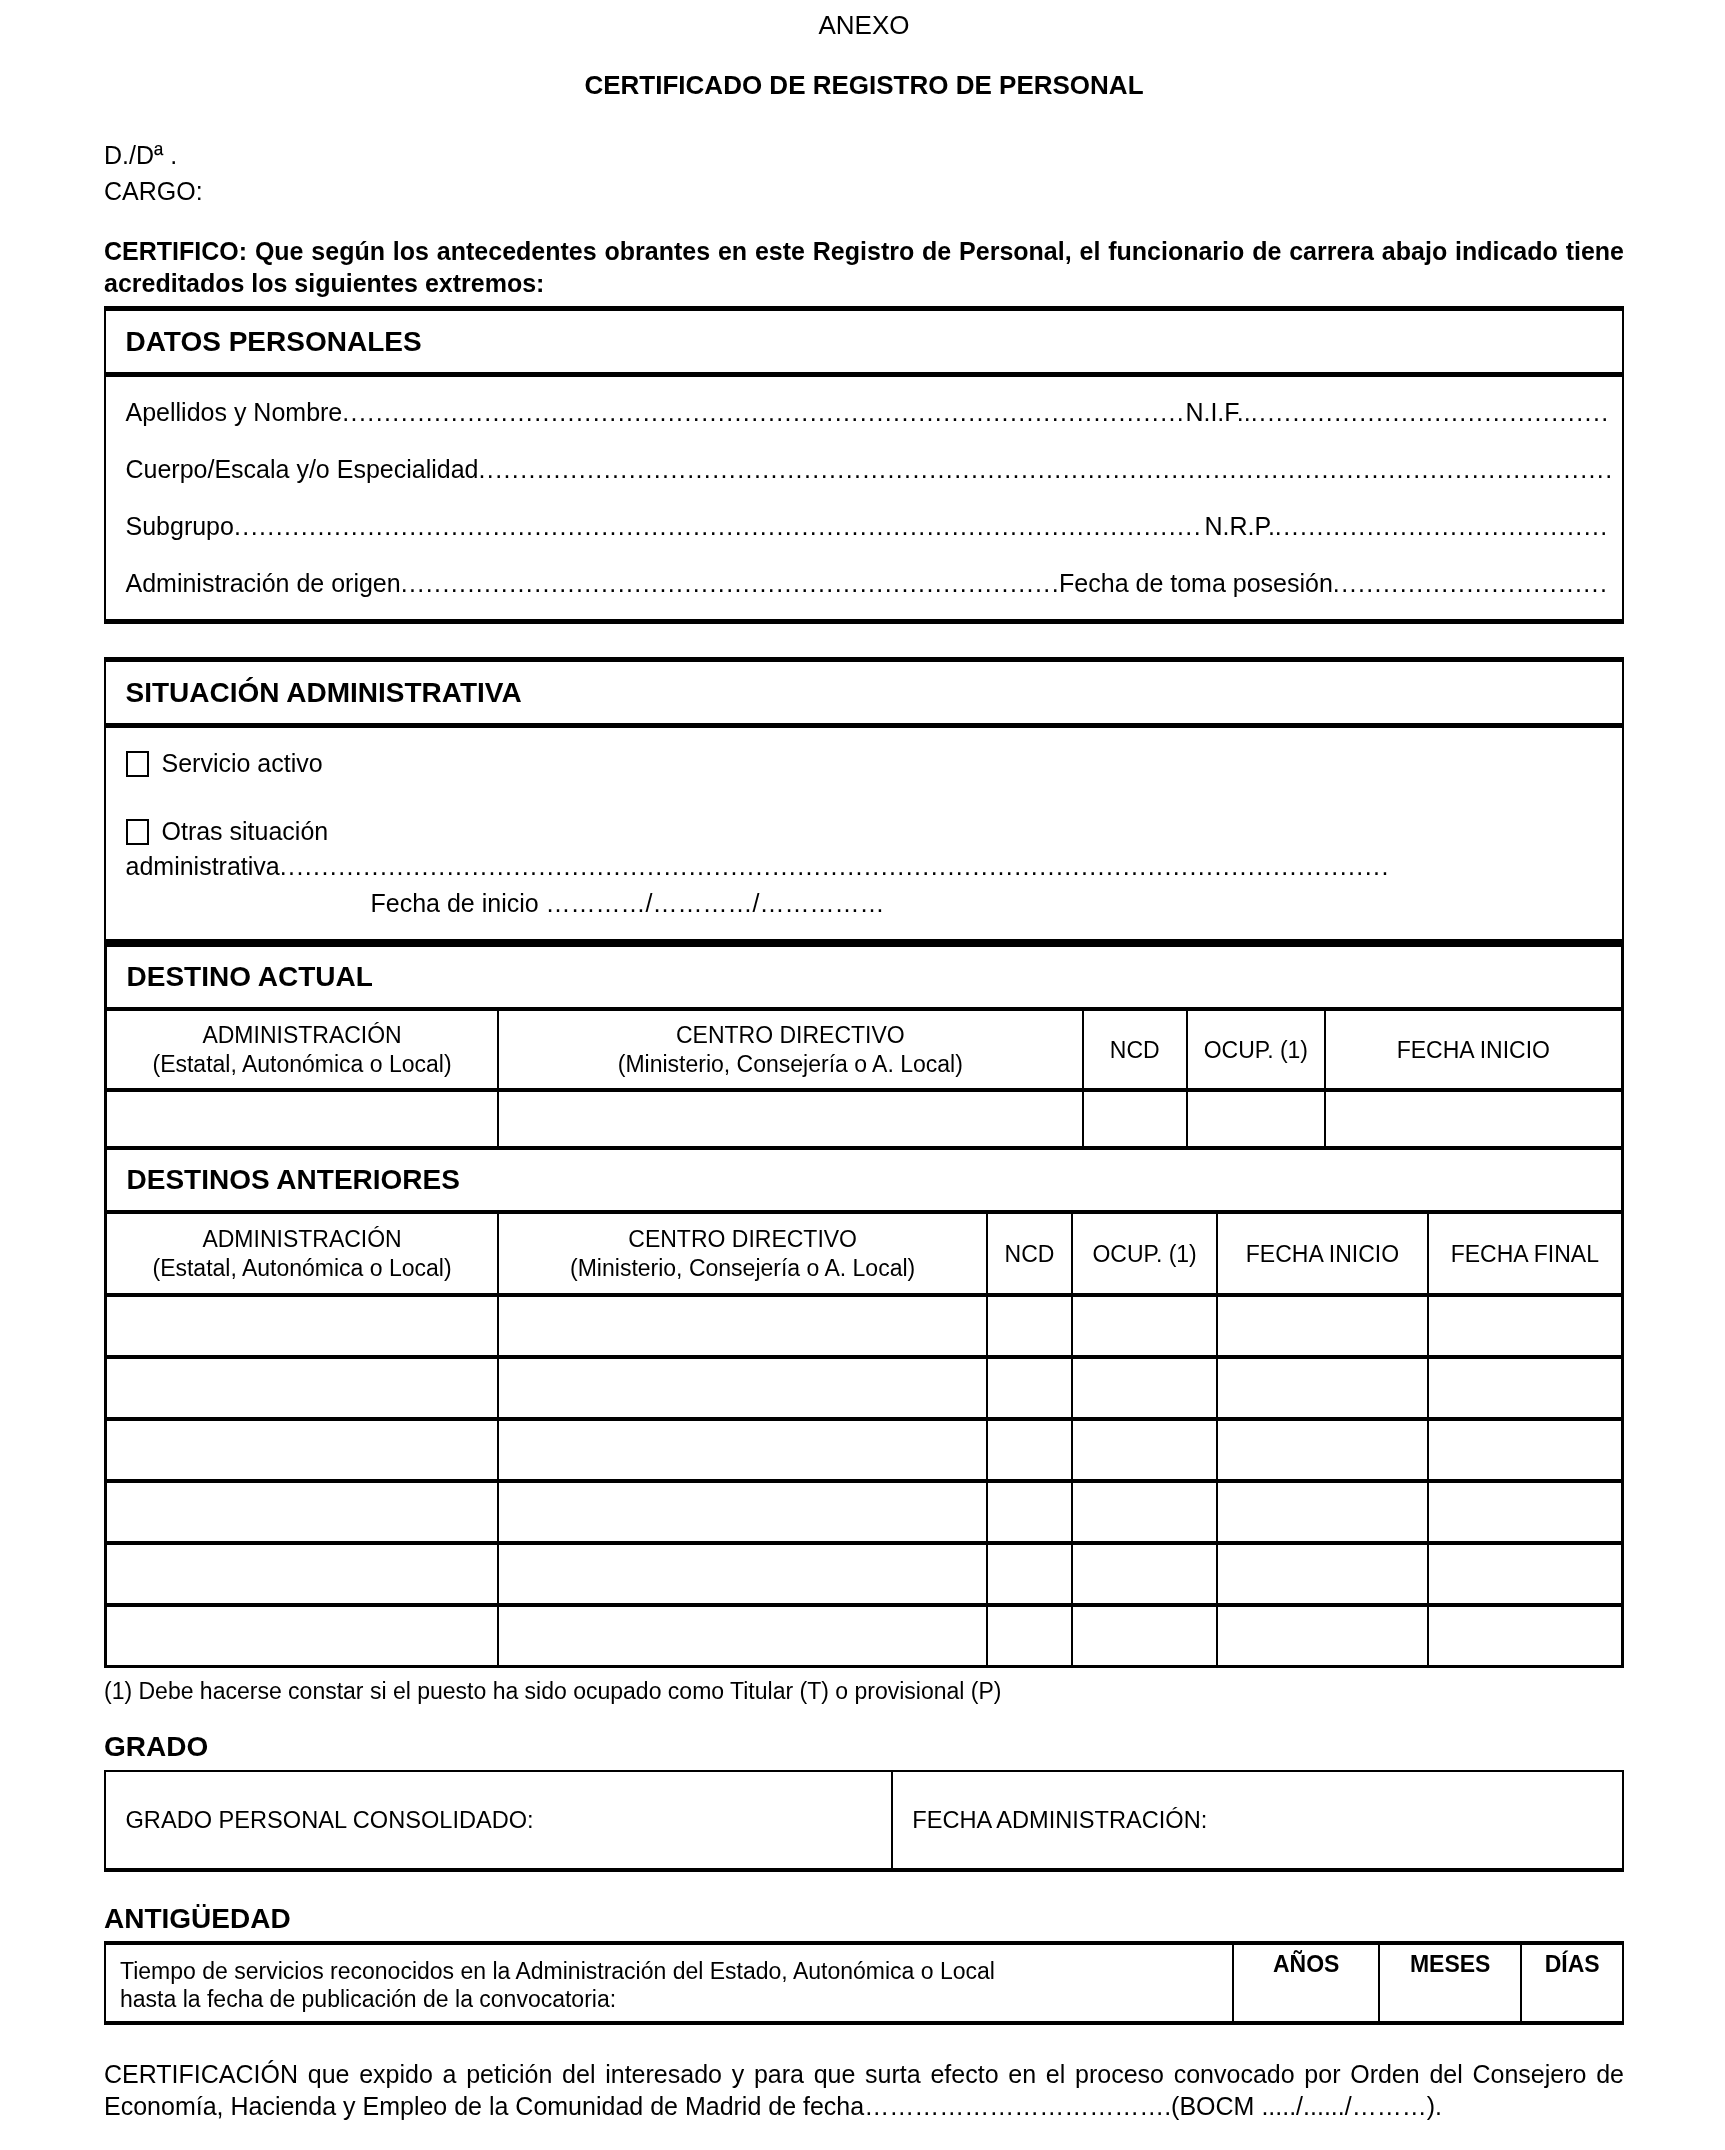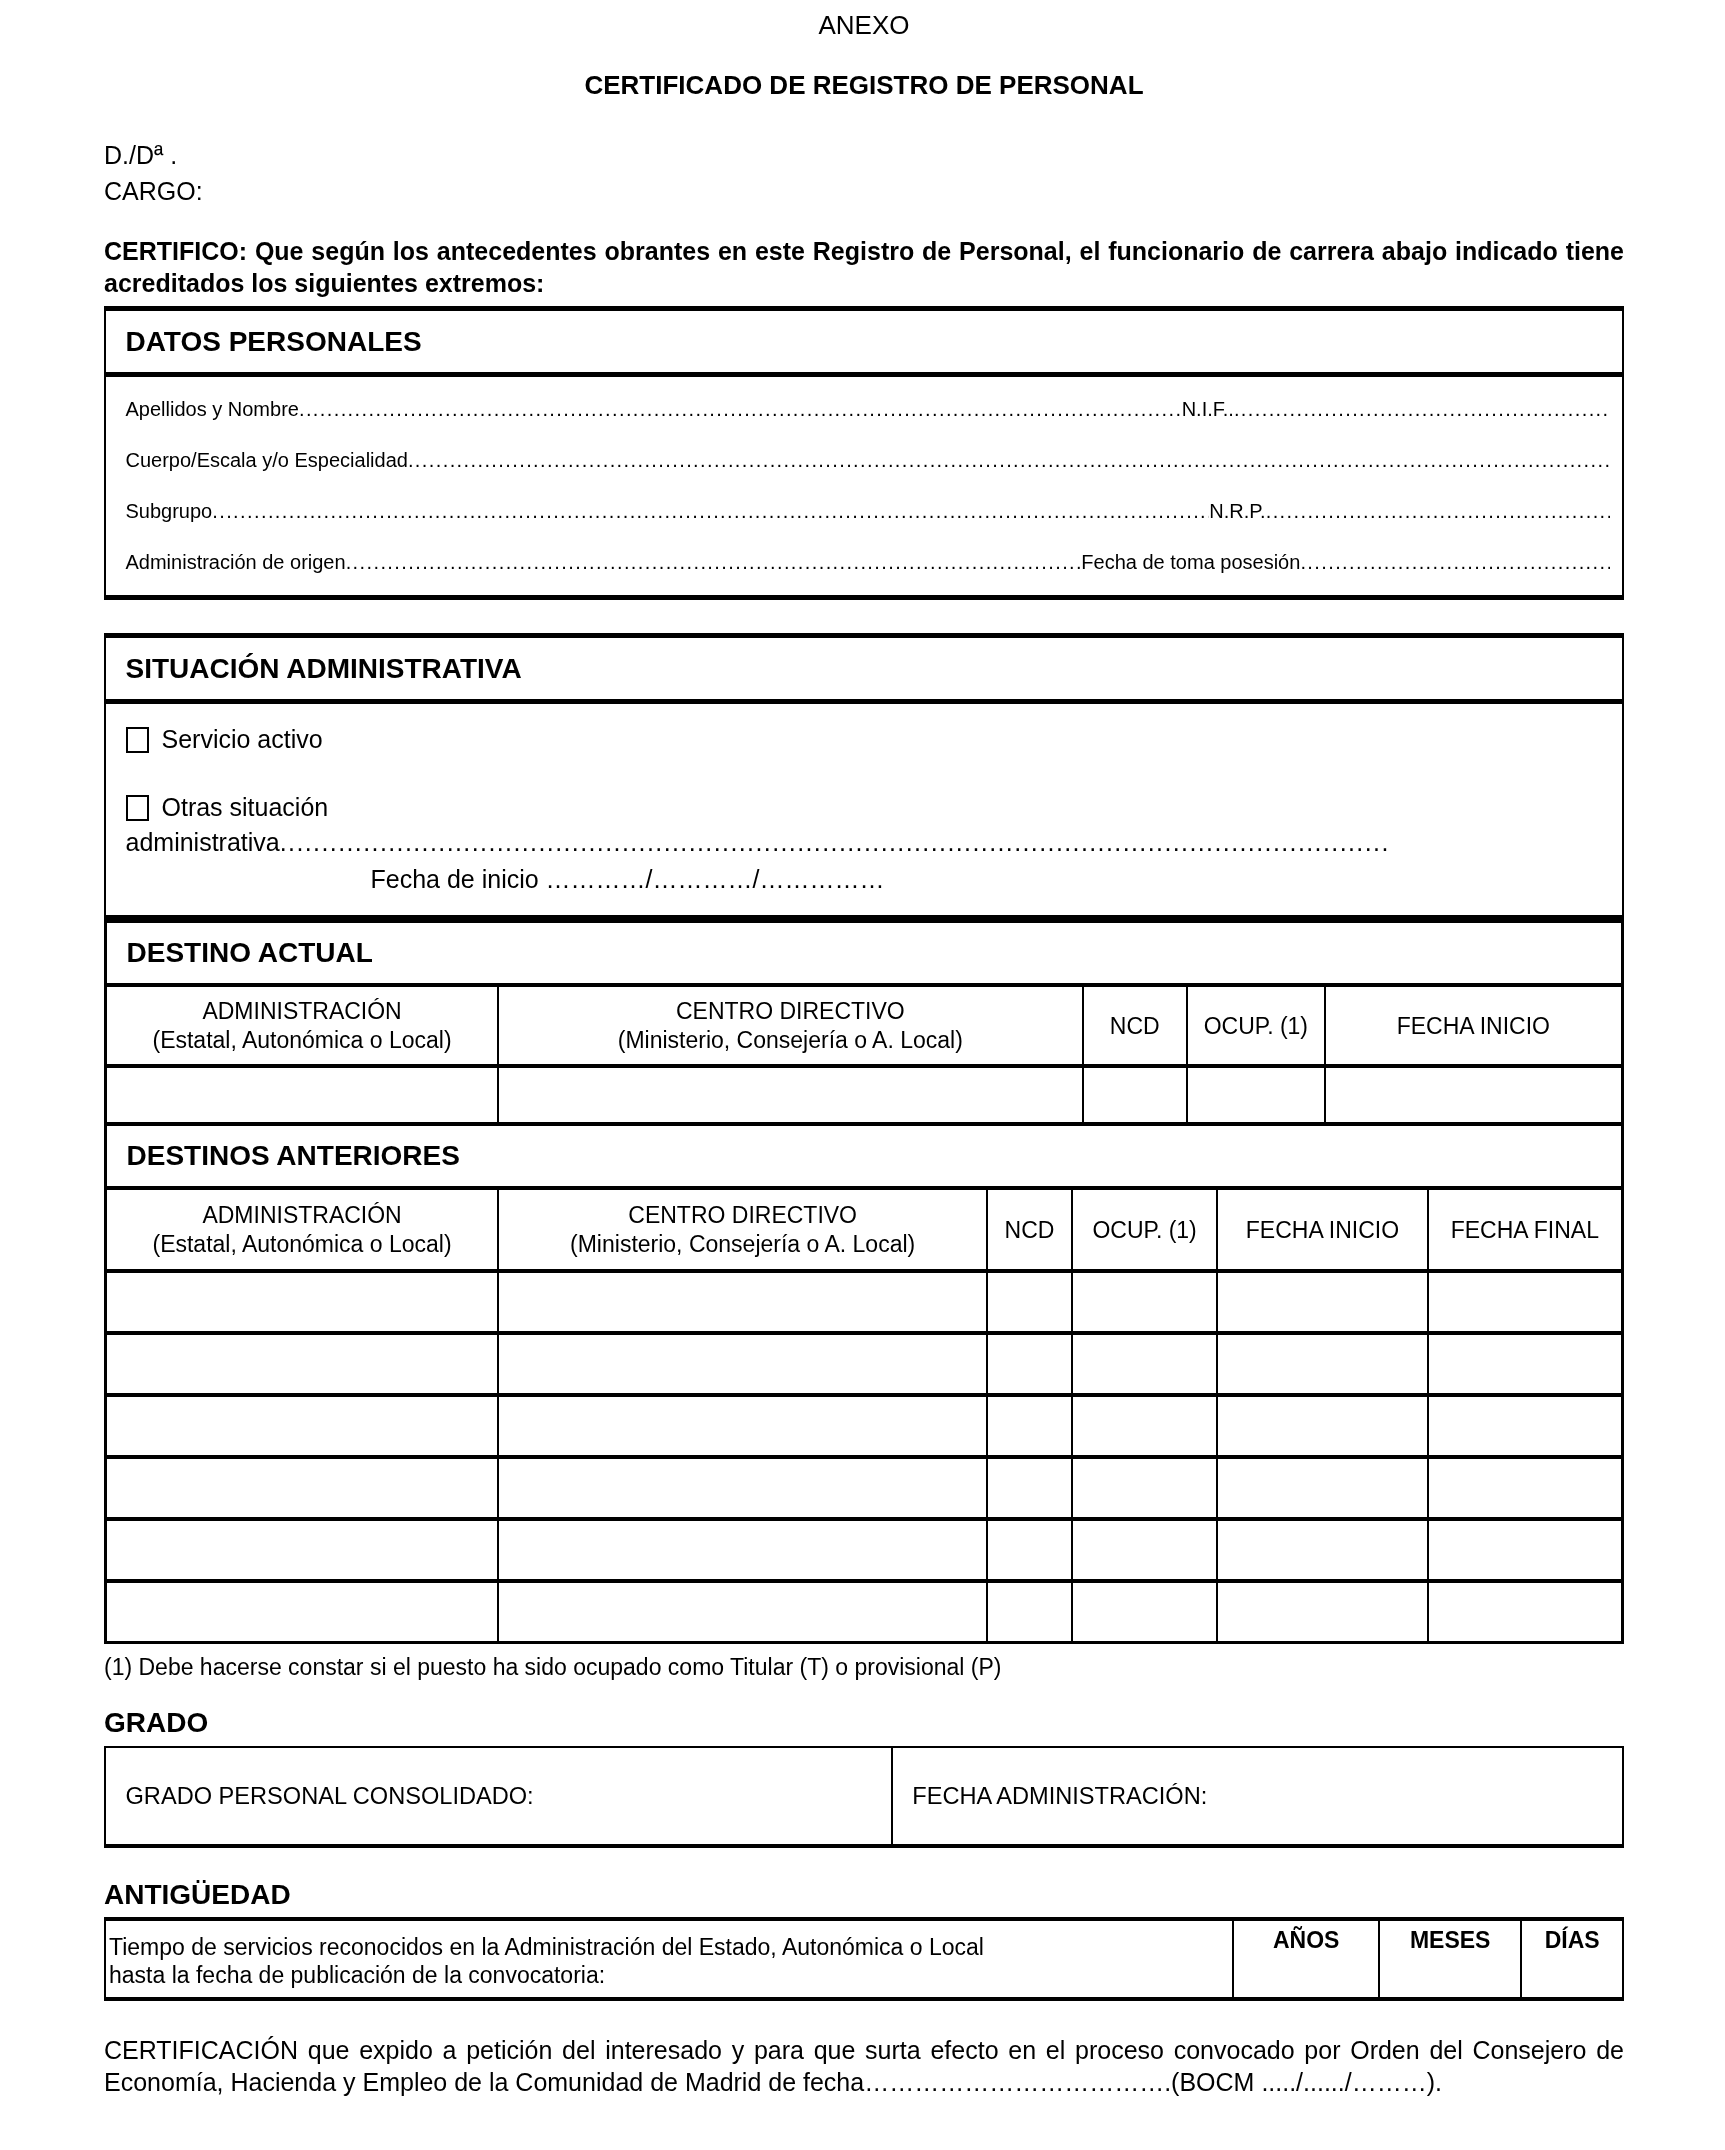--- a/index.html
+++ b/index.html
@@ -28,21 +28,21 @@
   .sec-box .box-heading {
     font-size: 28px; font-weight: bold;
     padding: 15.3px 0 14px 19.5px;
     border-bottom: 5.6px solid #000;
   }
 
   .datos-box { margin-top: 7px; }
   .datos-fields { padding: 21px 12.5px 21px 19.5px; }
   .field-row {
     display: flex; align-items: baseline; white-space: nowrap;
-    font-size: 20px; margin-bottom: 28px;
+    font-size: 25px; margin-bottom: 28px;
   }
   .field-row:last-child { margin-bottom: 0; }
   .dots {
     overflow: hidden; white-space: nowrap;
     letter-spacing: 1.4px; flex-shrink: 1;
   }
   .grow-1 { flex-grow: 1; flex-basis: 0; }
   .grow-235 { flex-grow: 2.35; flex-basis: 0; }
   .grow-29 { flex-grow: 2.9; flex-basis: 0; }
   .grow-238 { flex-grow: 2.38; flex-basis: 0; }
@@ -96,21 +96,21 @@
   .grado-cell.second { width: 48.1%; }
 
   .antiguedad-heading { font-size: 28px; font-weight: bold; margin-top: 31px; }
   .antiguedad-table {
     margin-top: 5.6px; border: 2.8px solid #000; border-top-width: 4.9px; border-bottom-width: 4.2px;
     display: flex; height: 76px;
   }
   .ant-text-cell {
     box-sizing: border-box; width: 74.3%;
     display: flex; flex-direction: column; justify-content: flex-end;
-    font-size: 23px; line-height: 28.5px; padding: 0 0 7px 3px;
+    font-size: 23px; line-height: 28.5px; padding: 0 0 7px 14px;
   }
   .ant-num-cell {
     box-sizing: border-box; border-left: 2.8px solid #000;
     font-size: 23px; font-weight: bold; text-align: center; padding-top: 5.6px;
   }
   .w-anos { width: 9.6%; }
   .w-meses { width: 9.4%; }
   .w-dias { width: 6.7%; }
 
   .certification-par {

